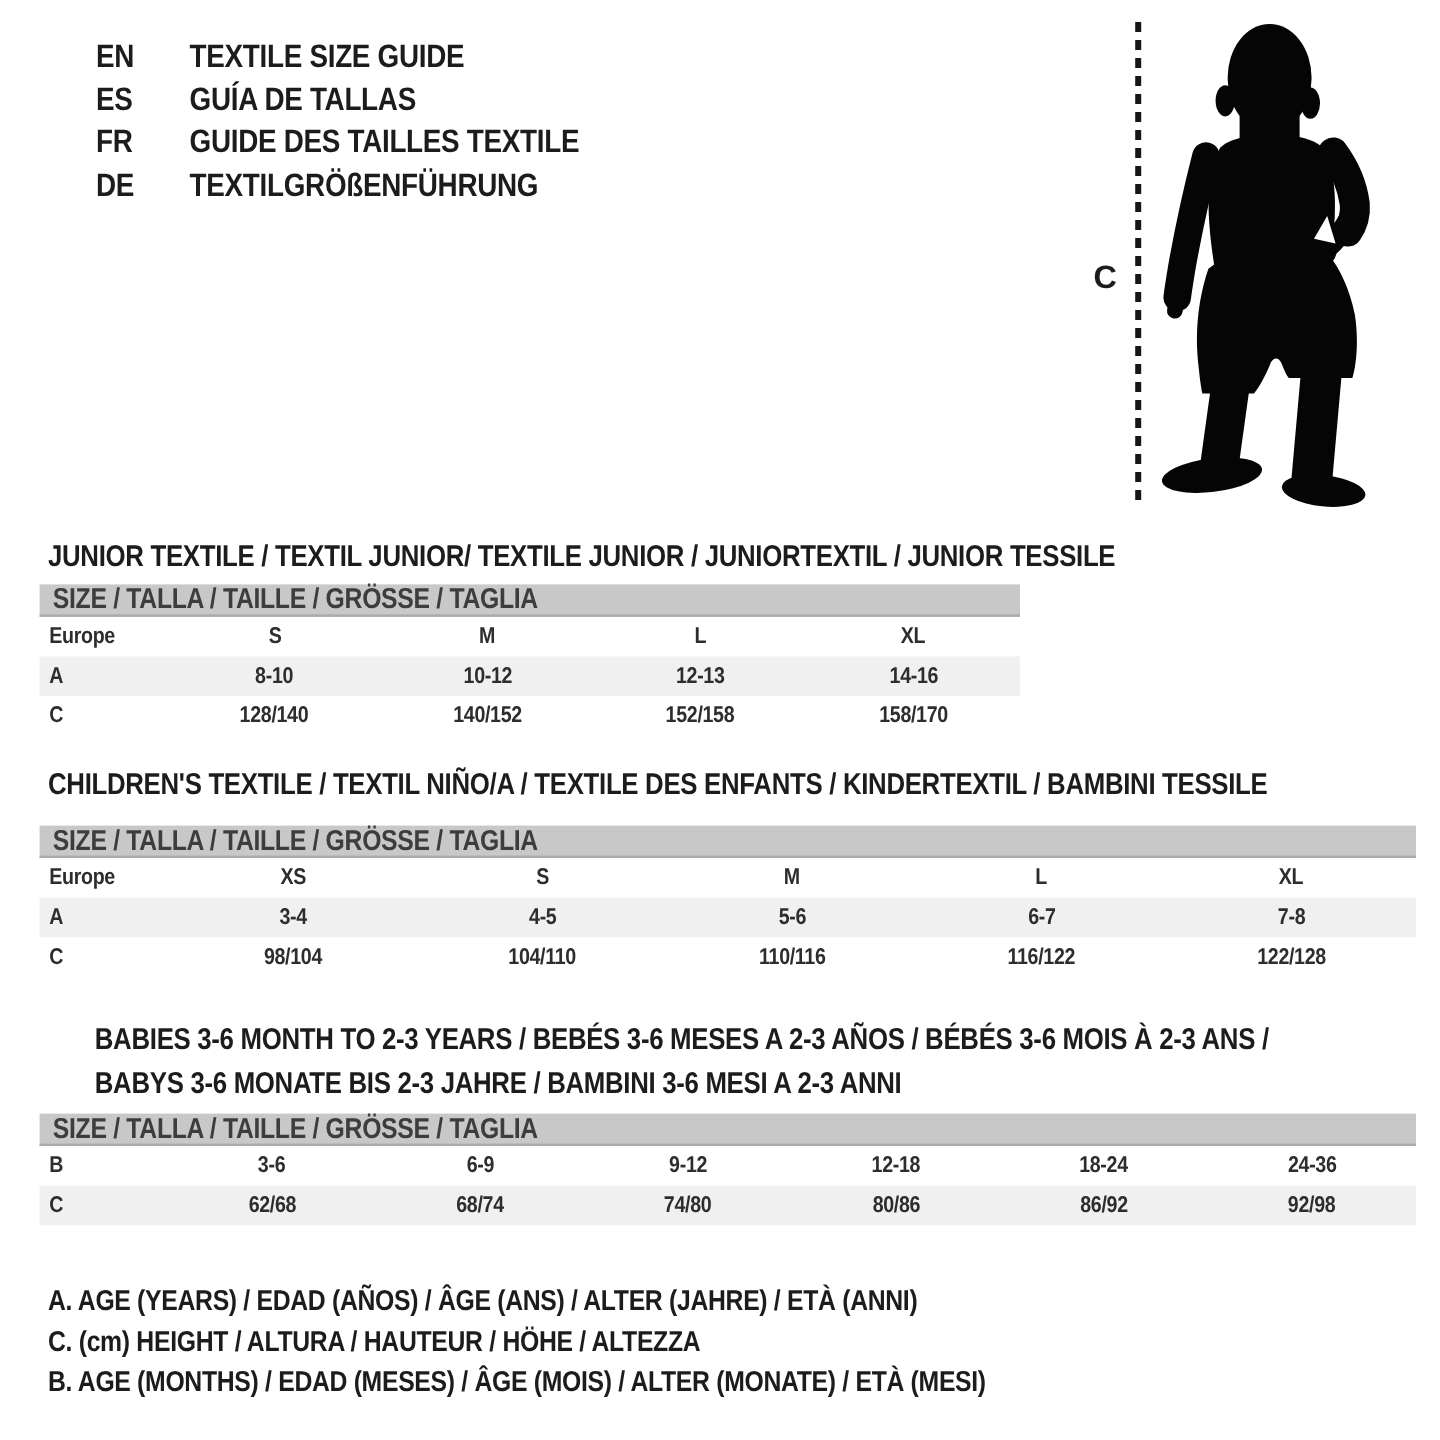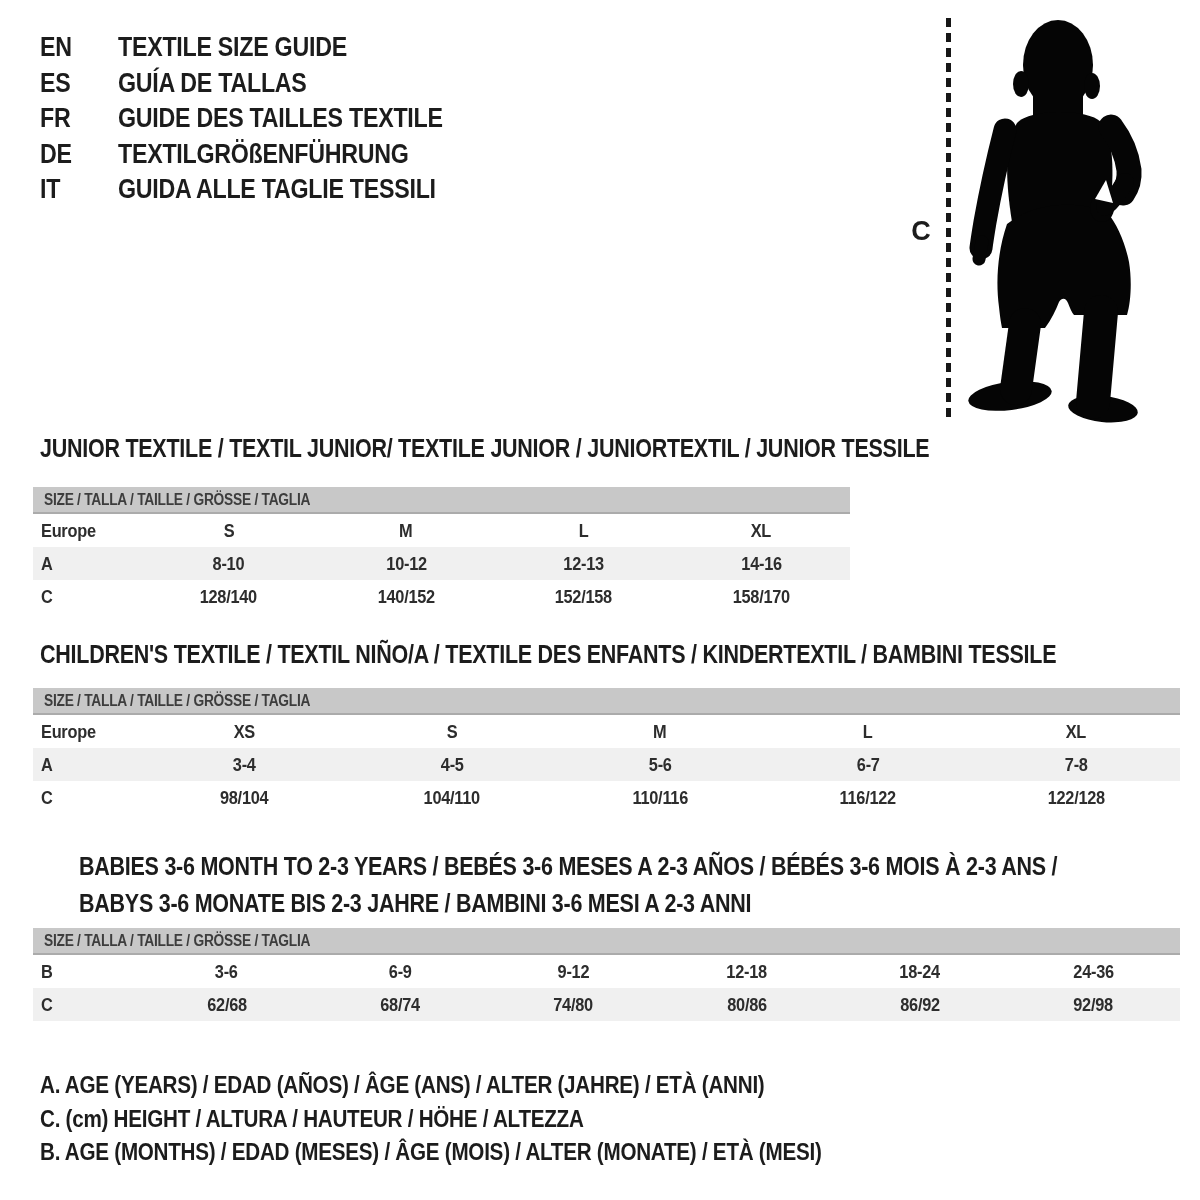--- a/index.html
+++ b/index.html
@@ -10,42 +10,42 @@
     -webkit-font-smoothing:antialiased;overflow:hidden;
   }
   .abs{position:absolute;}
   
   .cond{display:inline-block;transform:scaleX(.86);transform-origin:0 50%;white-space:nowrap;letter-spacing:-.3px;}
   .cond-c{display:inline-block;transform:scaleX(.86);transform-origin:50% 50%;white-space:nowrap;letter-spacing:-.3px;}
 
   
   #lang-list{left:40px;top:30px;}
   .lang-row{display:flex;height:35.5px;align-items:center;font-size:27px;}
-  .lang-code{width:78px;}
+  .lang-code{width:78px;margin-left:40px;}
 
   
   #measure-line{left:946px;top:18px;width:5px;height:399px;
     background:repeating-linear-gradient(to bottom,#161616 0 9px,transparent 9px 15px);}
   #measure-label{left:904px;top:216px;width:34px;text-align:center;font-size:27px;}
   #toddler{left:955px;top:12px;color:var(--silhouette,#000);}
 
   
   .sec-title{font-size:25px;white-space:nowrap;}
-  #junior-title{left:40px;top:434px;}
+  #junior-title{left:40px;top:450px;}
   #children-title{left:40px;top:640px;}
   #babies-title{left:40px;top:848px;line-height:37px;margin-left:39px;}
 
   
   .tbl{left:33px;color:var(--table_ink,#2d2d2d);}
   #junior-table{top:487px;width:817px;}
   #children-table{top:688px;width:1147px;}
   #babies-table{top:928px;width:1147px;}
   .t-head{height:27px;display:flex;align-items:center;padding-left:11px;
     background:var(--header_bar,#c8c8c8);border-bottom:2px solid #ababab;
-    color:var(--header_bar_ink,#3d3d3d);font-size:16px;box-sizing:border-box;}
+    color:var(--header_bar_ink,#3d3d3d);font-size:24px;box-sizing:border-box;}
   .t-row{height:33px;display:flex;align-items:center;font-size:19px;}
   .t-row.alt{background:var(--row_alt,#f0f0f0);}
   .t-label{width:99px;padding-left:8px;flex:none;}
   .t-cell{flex:1;text-align:center;}
 
   
   #legend{left:40px;top:1068px;font-size:24px;line-height:33.5px;white-space:nowrap;}
 </style>
 </head>
 <body>
@@ -59,24 +59,20 @@
     <span class="lang-code"><span class="cond">ES</span></span>
     <span class="lang-label"><span class="cond">GUÍA DE TALLAS</span></span>
   </div>
   <div class="lang-row">
     <span class="lang-code"><span class="cond">FR</span></span>
     <span class="lang-label"><span class="cond">GUIDE DES TAILLES TEXTILE</span></span>
   </div>
   <div class="lang-row">
     <span class="lang-code"><span class="cond">DE</span></span>
     <span class="lang-label"><span class="cond">TEXTILGRÖßENFÜHRUNG</span></span>
-  </div>
-  <div class="lang-row">
-    <span class="lang-code"><span class="cond">IT</span></span>
-    <span class="lang-label"><span class="cond">GUIDA ALLE TAGLIE TESSILI</span></span>
   </div>
 </div>
 
 <div class="abs" id="measure-line"></div>
 <div class="abs" id="measure-label">C</div>
 
 <svg class="abs" id="toddler" width="195" height="415" viewBox="0 0 195 415" xmlns="http://www.w3.org/2000/svg">
   <g fill="currentColor" stroke="none">
     <ellipse cx="103" cy="53" rx="35" ry="45"></ellipse>
     <ellipse cx="66" cy="72" rx="8" ry="13"></ellipse>

